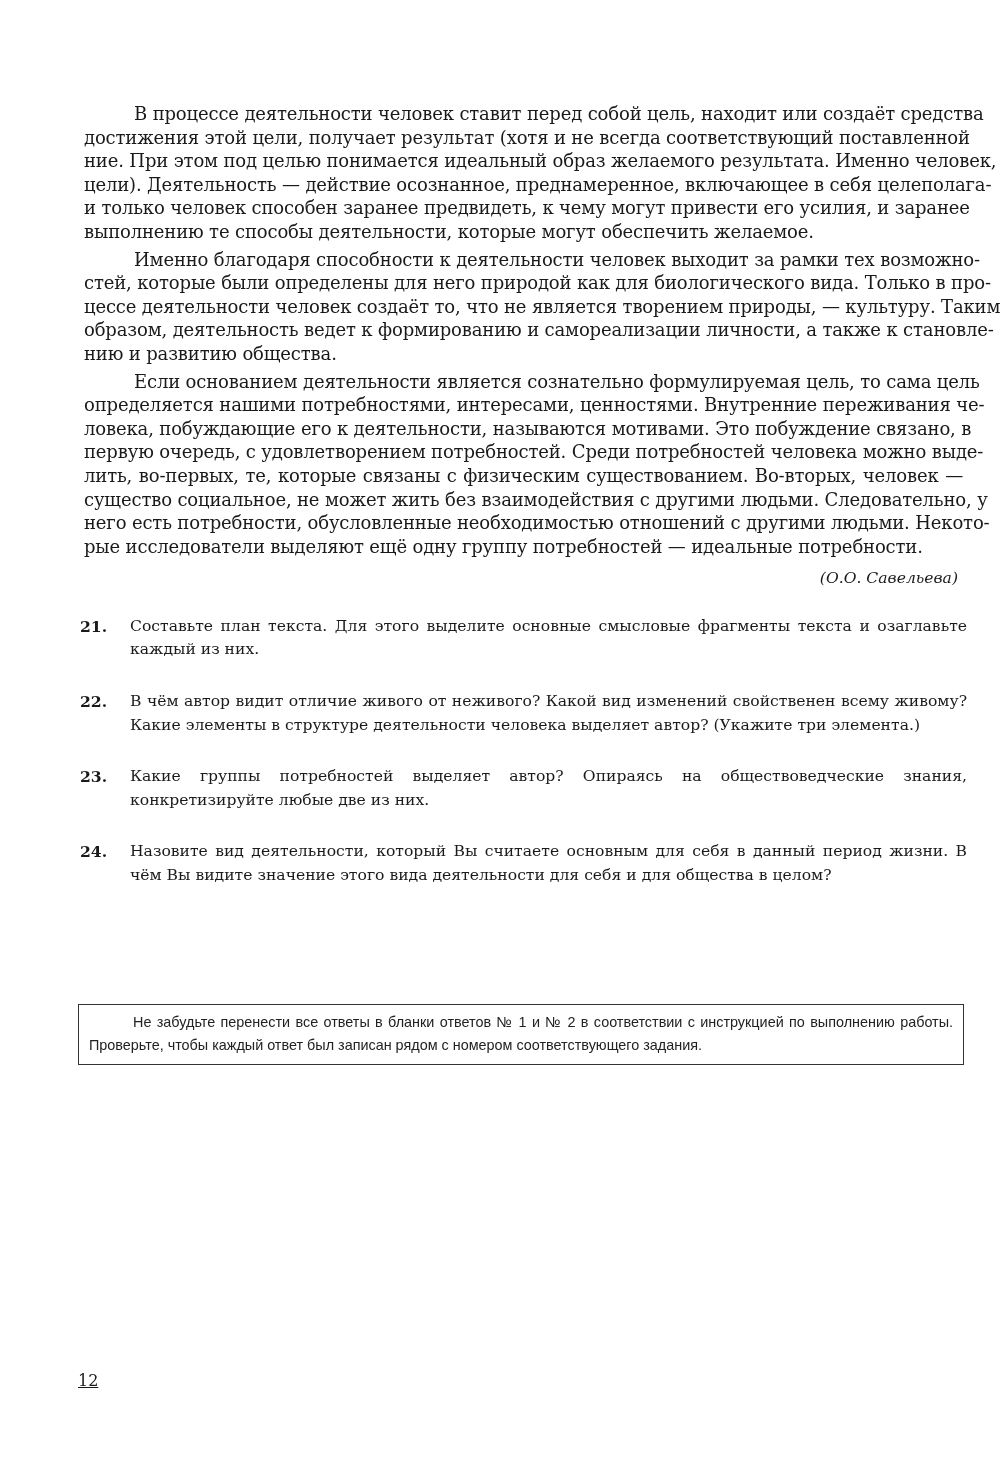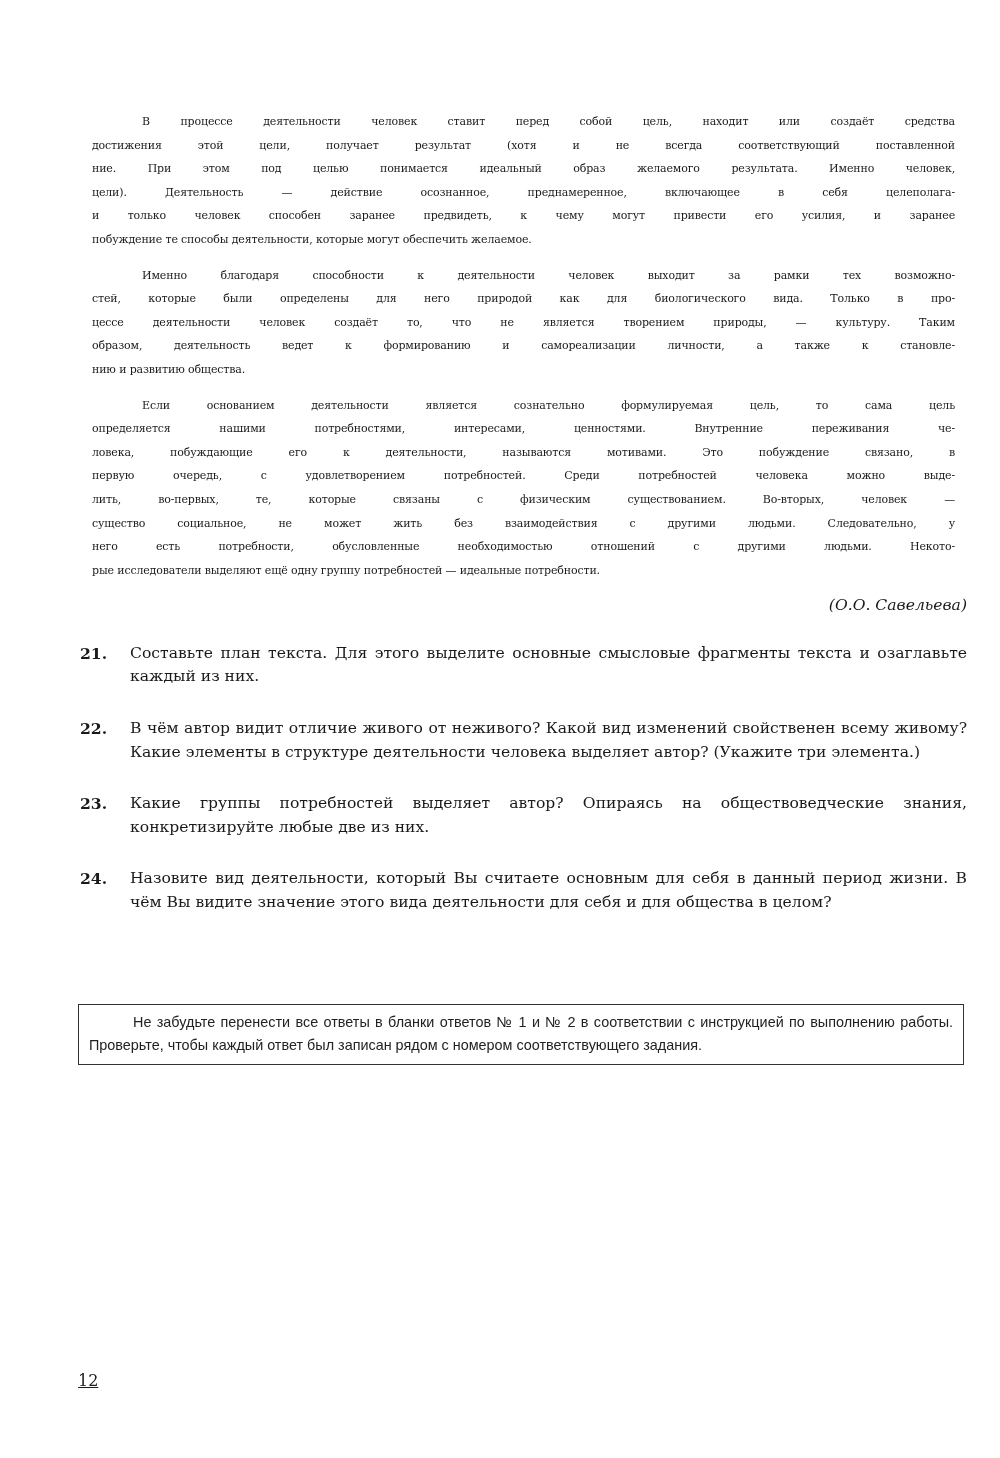--- a/index.html
+++ b/index.html
@@ -1,42 +1,42 @@
 <!DOCTYPE html>
 <html><head>
 <meta charset="utf-8">
 <style>
   html, body { margin: 0; padding: 0; background: #ffffff; }
   body { width: 1000px; height: 1458px; position: relative; overflow: hidden; color: #1a1a1a; }
   .page { position: absolute; left: 80px; top: 98px; width: 887px; font-family: "DejaVu Serif", "Liberation Serif", serif; }
-  .para { font-size: 11px; line-height: 23.6px; margin: 12px; text-indent: 50px; text-align: justify; letter-spacing: -0.15px; }
+  .para { font-size: 18px; line-height: 23.6px; margin: 4px; text-indent: 50px; text-align: justify; letter-spacing: -0.15px; }
   .line { display: block; text-indent: 0; text-align: justify; text-align-last: justify; white-space: nowrap; }
   .line.first { padding-left: 50px; }
   .line.last { text-align-last: left; }
-  .attribution { text-align: right; font-style: italic; font-size: 15.6px; line-height: 23.6px; margin: 0; }
+  .attribution { text-align: right; font-style: italic; font-size: 15.6px; line-height: 23.6px; margin: 9px; }
   .tasks { margin-top: 24px; }
   .task { display: flex; margin-bottom: 28px; font-size: 15.6px; line-height: 23.6px; }
   .task-num { width: 50px; flex: 0 0 50px; font-weight: bold; }
   .task-text { flex: 1; text-align: justify; }
   .notice { position: absolute; left: 78px; top: 1004px; width: 886px; border: 1px solid #333; padding: 6px 10px 8px 10px; box-sizing: border-box; font-family: "Liberation Sans", "DejaVu Sans", sans-serif; font-size: 14.4px; line-height: 22.6px; color: #222; text-align: justify; }
   .notice-text { text-indent: 44px; display: block; }
   .page-number { position: absolute; left: 78px; top: 1371px; font-family: "DejaVu Serif", "Liberation Serif", serif; font-size: 16px; text-decoration: underline; }
 </style>
 </head>
 <body>
 
 <div class="page">
   <div>
     <p class="para" style="text-indent:0">
       <span class="line first">В процессе деятельности человек ставит перед собой цель, находит или создаёт средства</span>
       <span class="line">достижения этой цели, получает результат (хотя и не всегда соответствующий поставленной</span>
       <span class="line">ние. При этом под целью понимается идеальный образ желаемого результата. Именно человек,</span>
       <span class="line">цели). Деятельность — действие осознанное, преднамеренное, включающее в себя целеполага-</span>
       <span class="line">и только человек способен заранее предвидеть, к чему могут привести его усилия, и заранее</span>
-      <span class="line last">побуждение те способы деятельности, которые могут обеспечить желаемое.</span>
+      <span class="line last">выполнению те способы деятельности, которые могут обеспечить желаемое.</span>
     </p>
     <p class="para" style="text-indent:0">
       <span class="line first">Именно благодаря способности к деятельности человек выходит за рамки тех возможно-</span>
       <span class="line">стей, которые были определены для него природой как для биологического вида. Только в про-</span>
       <span class="line">цессе деятельности человек создаёт то, что не является творением природы, — культуру. Таким</span>
       <span class="line">образом, деятельность ведет к формированию и самореализации личности, а также к становле-</span>
       <span class="line last">нию и развитию общества.</span>
     </p>
     <p class="para" style="text-indent:0">
       <span class="line first">Если основанием деятельности является сознательно формулируемая цель, то сама цель</span>

